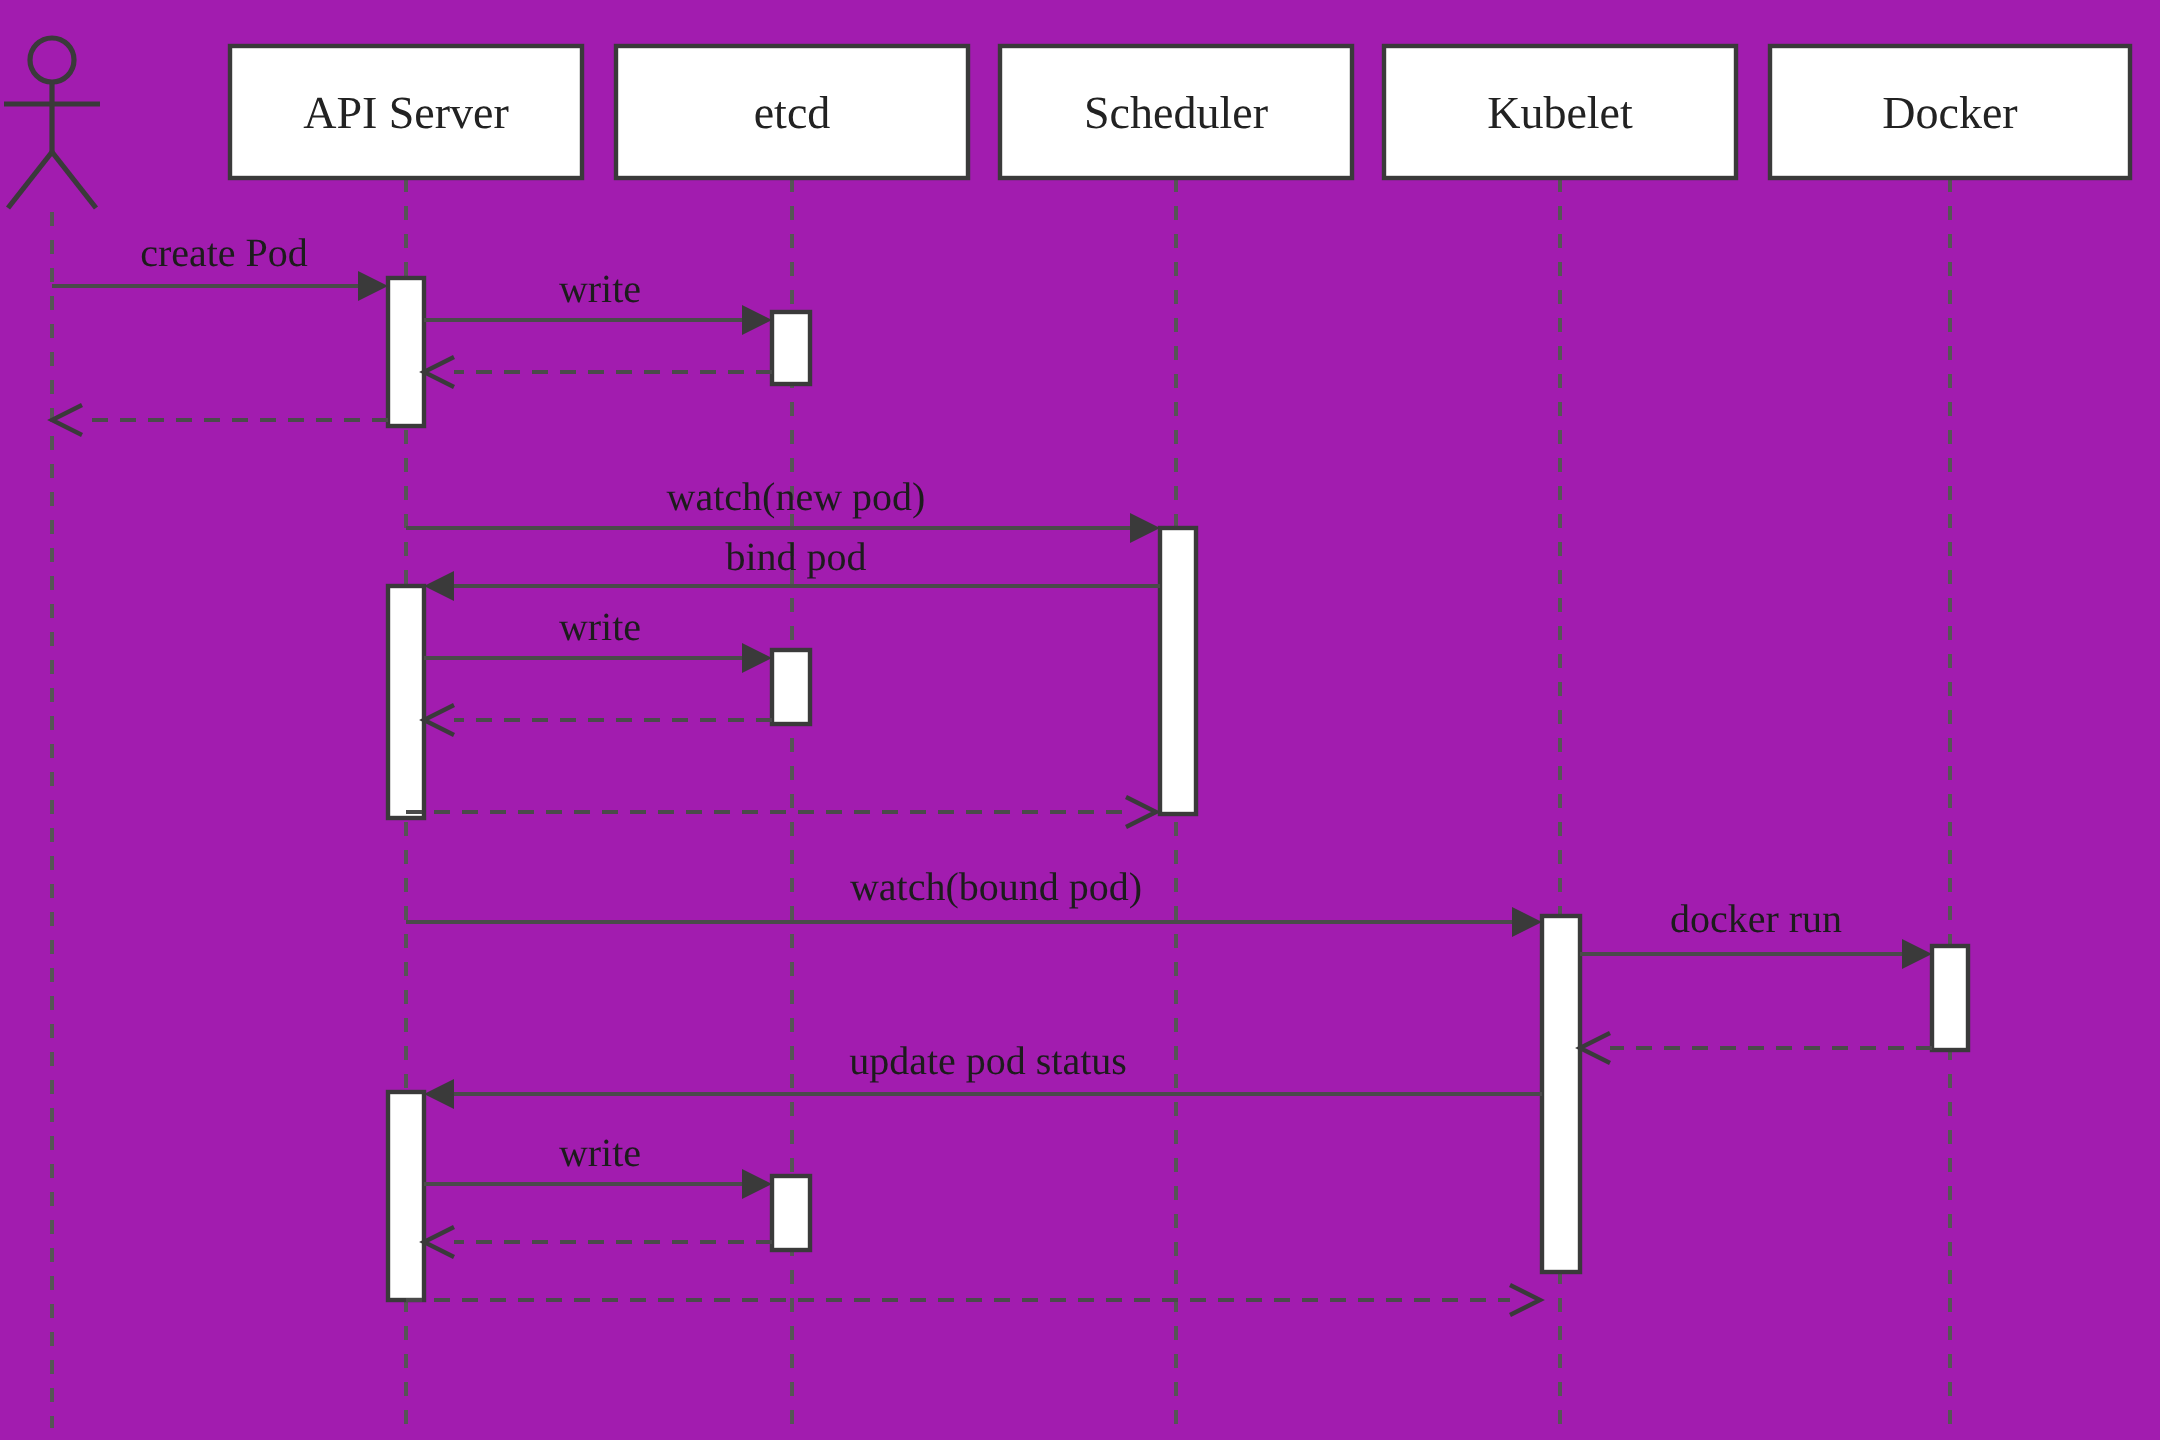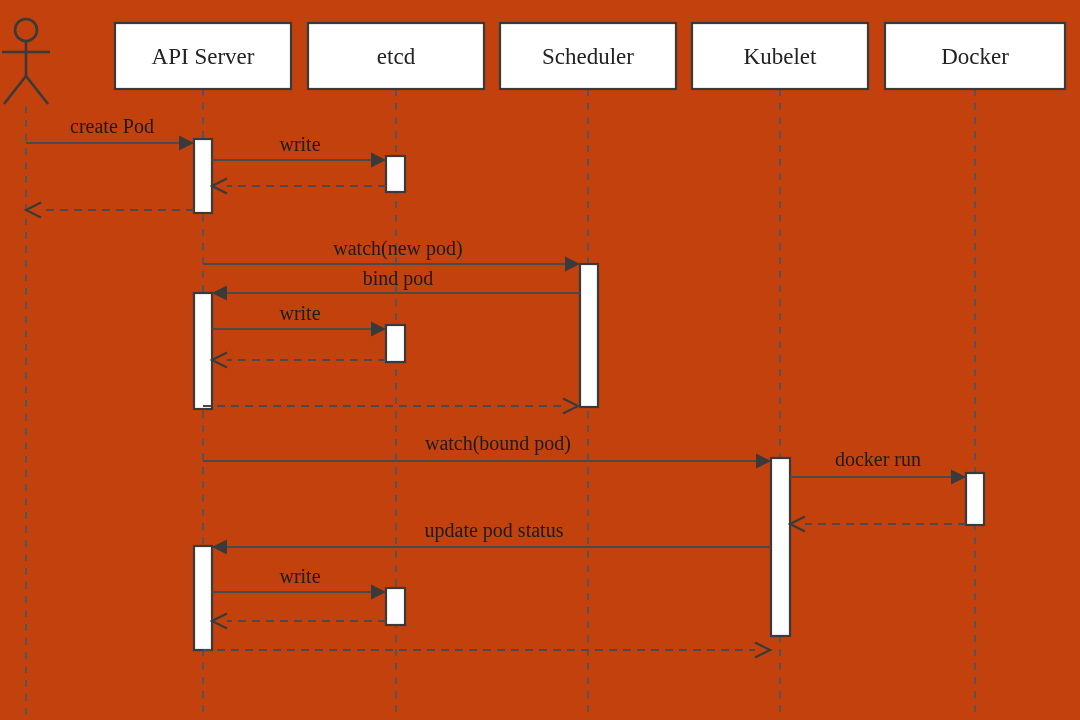--- a/index.html
+++ b/index.html
@@ -4,21 +4,21 @@
 <style>
   html, body {
     margin: 0;
     padding: 0;
     background: #ffffff;
   }
   #diagram-root {
     position: relative;
     width: 1080px;
     height: 720px;
-    background: #c2410c;
+    background: #a21caf;
     font-family: "Liberation Serif", "DejaVu Serif", serif;
     overflow: hidden;
   }
   svg.seq {
     display: block;
     width: 1080px;
     height: 720px;
   }
   .lifeline-box {
     fill: #ffffff;

